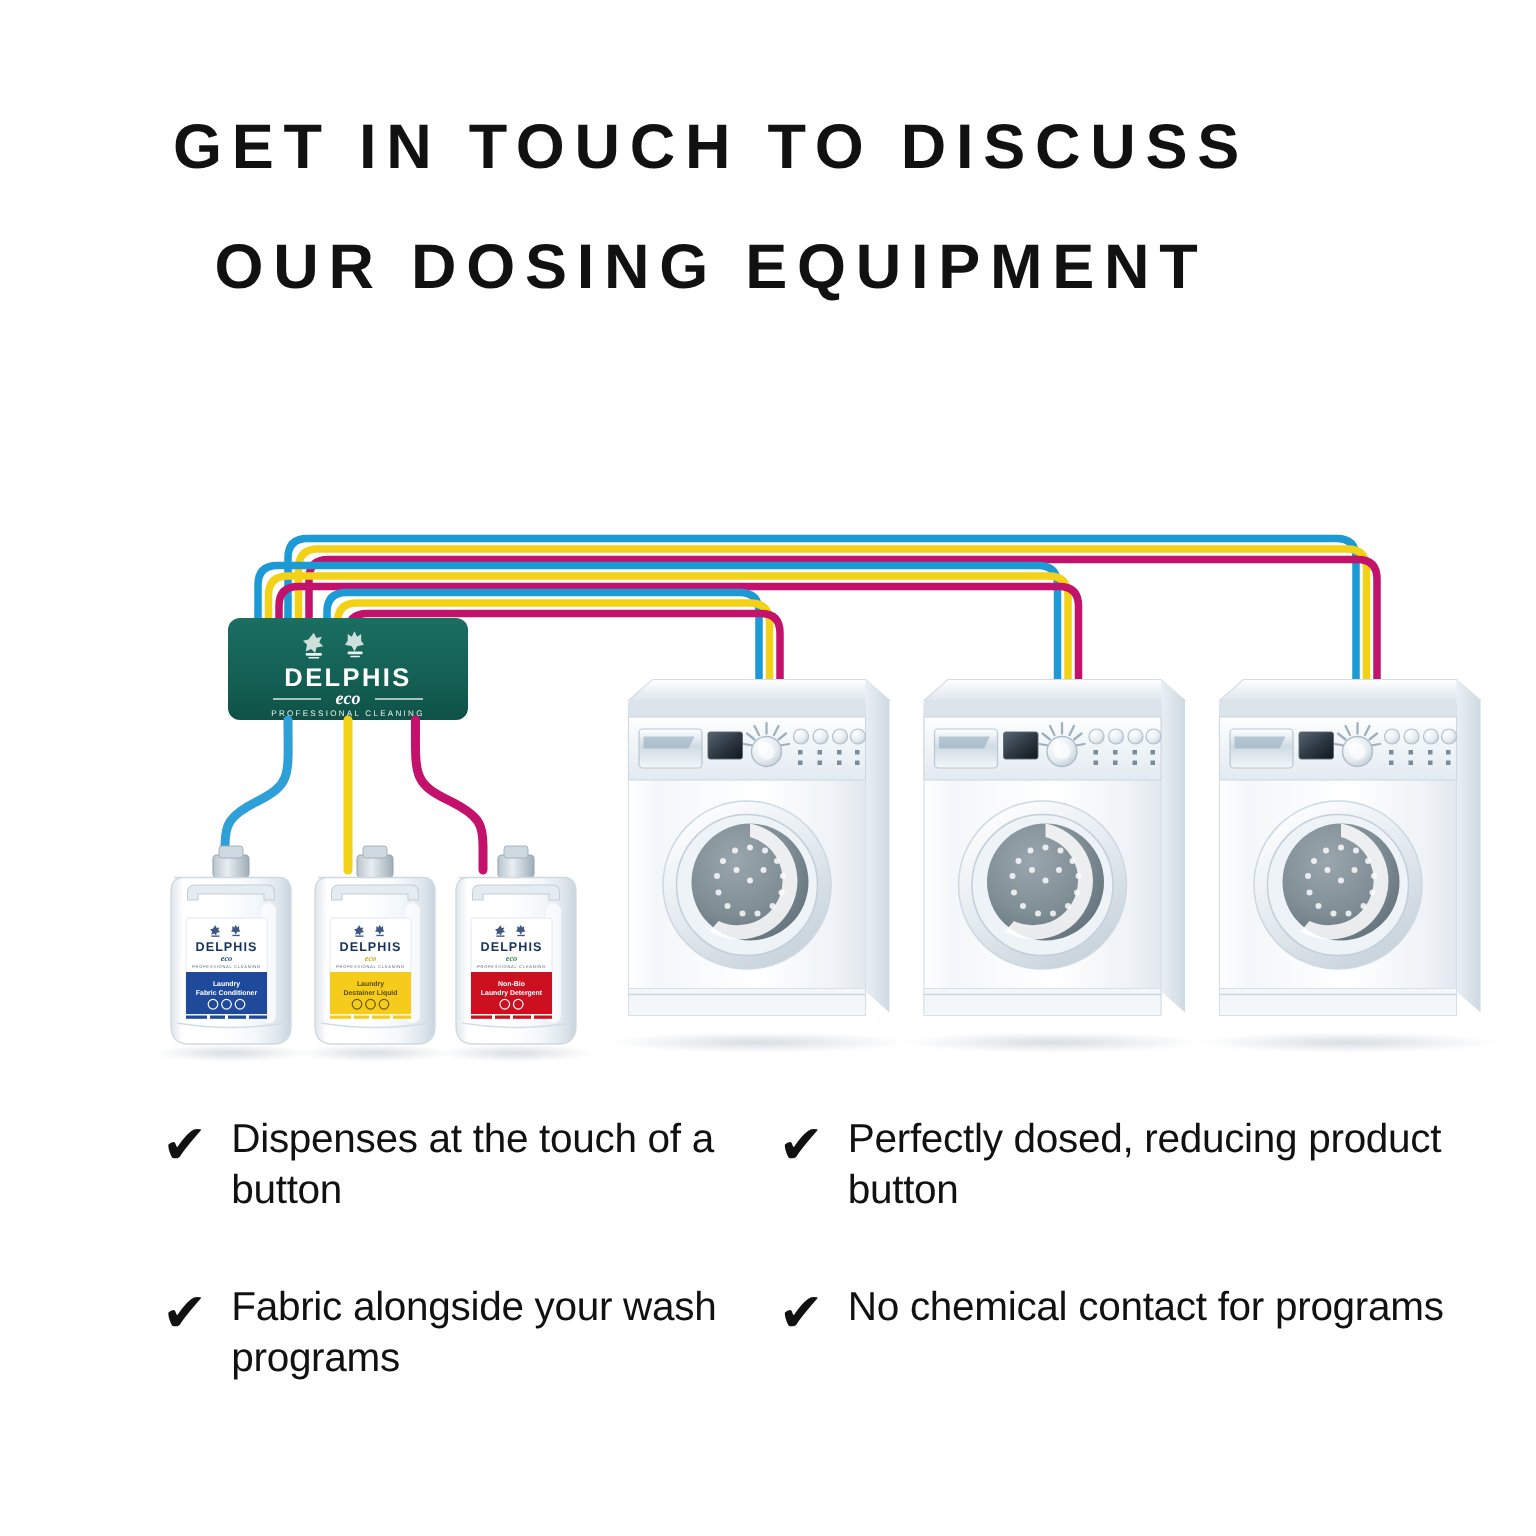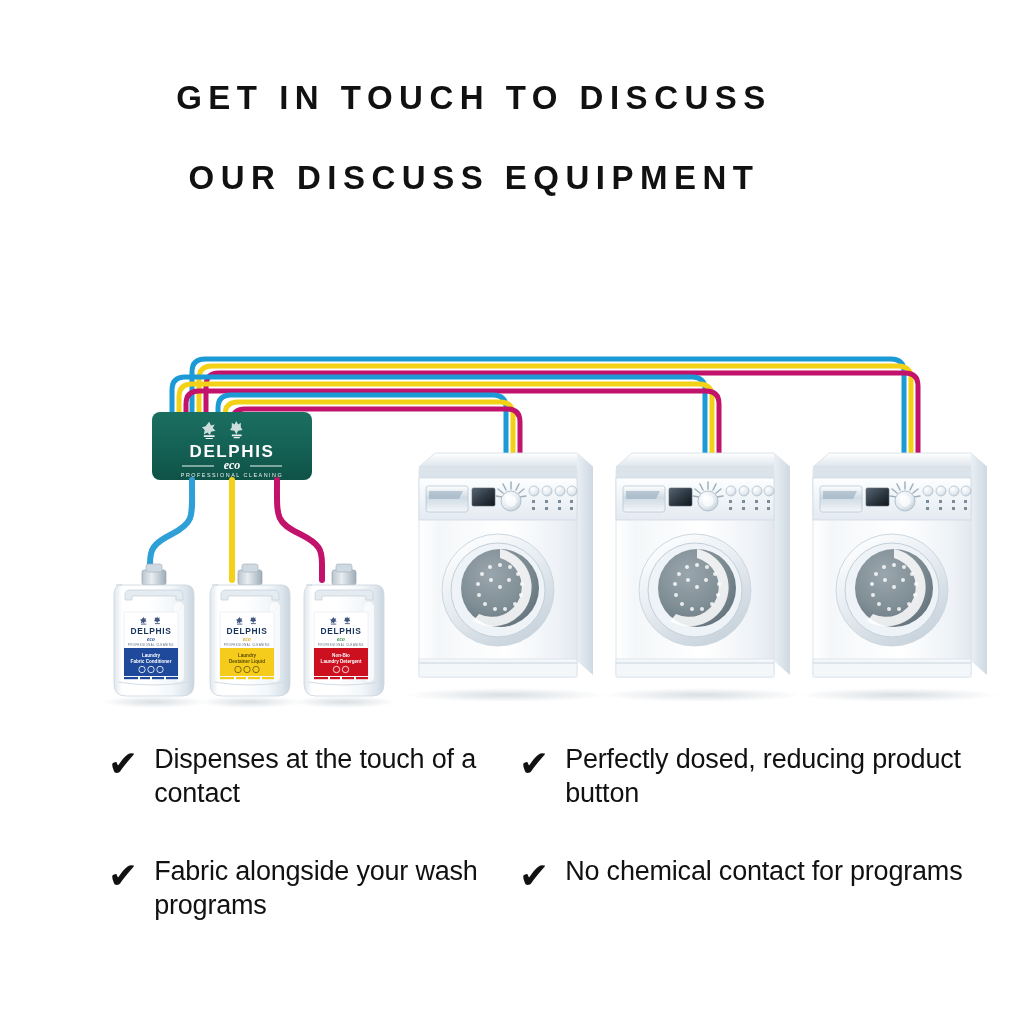--- a/index.html
+++ b/index.html
@@ -11,21 +11,21 @@
     position:relative;
   }
   #stage{position:relative;width:1024px;height:1024px;}
 
   
   .heading{
     position:absolute;left:0;top:58px;width:948px;
     text-align:center;
     color:#111111;
     font-weight:bold;
-    font-size:33px;
+    font-size:42px;
     line-height:80px;
     letter-spacing:6.5px;
     font-family:"Liberation Sans", sans-serif;
   }
   .heading .l1{display:block;}
   .heading .l2{display:block;}
 
   
   .illustration{position:absolute;left:0;top:312px;width:1024px;height:420px;margin-left:32px;}
   .illustration svg{display:block;}
@@ -63,21 +63,21 @@
   .b4{left:519px;top:112px;}
   .b2 .txt,.b4 .txt{max-width:400px;}
 </style>
 </head>
 <body>
 
 <div id="stage">
 
   <div class="heading">
     <span class="l1">GET IN TOUCH TO DISCUSS</span>
-    <span class="l2">OUR DISCUSS EQUIPMENT</span>
+    <span class="l2">OUR DOSING EQUIPMENT</span>
   </div>
 
   <div class="illustration">
   <svg width="1024" height="420" viewBox="0 0 1024 420" xmlns="http://www.w3.org/2000/svg">
     <defs>
       <linearGradient id="mbody" x1="0" y1="0" x2="1" y2="0">
         <stop offset="0" stop-color="#ffffff"></stop>
         <stop offset="0.12" stop-color="#f4f7f9"></stop>
         <stop offset="0.55" stop-color="#ffffff"></stop>
         <stop offset="0.88" stop-color="#eef2f6"></stop>
@@ -526,21 +526,21 @@
         <rect x="58" y="115" width="12" height="2.2" fill="#cc1020"></rect>
       </g>
       <path d="M10,120 Q46,126 82,120" fill="none" stroke="#d4dde5" stroke-width="1"></path>
     </g>
   </svg>
   </div>
 
   <div class="bullets">
     <div class="bullet b1">
       <span class="tick">✔</span>
-      <span class="txt">Dispenses at the touch of a contact</span>
+      <span class="txt">Dispenses at the touch of a button</span>
     </div>
     <div class="bullet b2">
       <span class="tick">✔</span>
       <span class="txt">Perfectly dosed, reducing product button</span>
     </div>
     <div class="bullet b3">
       <span class="tick">✔</span>
       <span class="txt">Fabric alongside your wash programs</span>
     </div>
     <div class="bullet b4">

